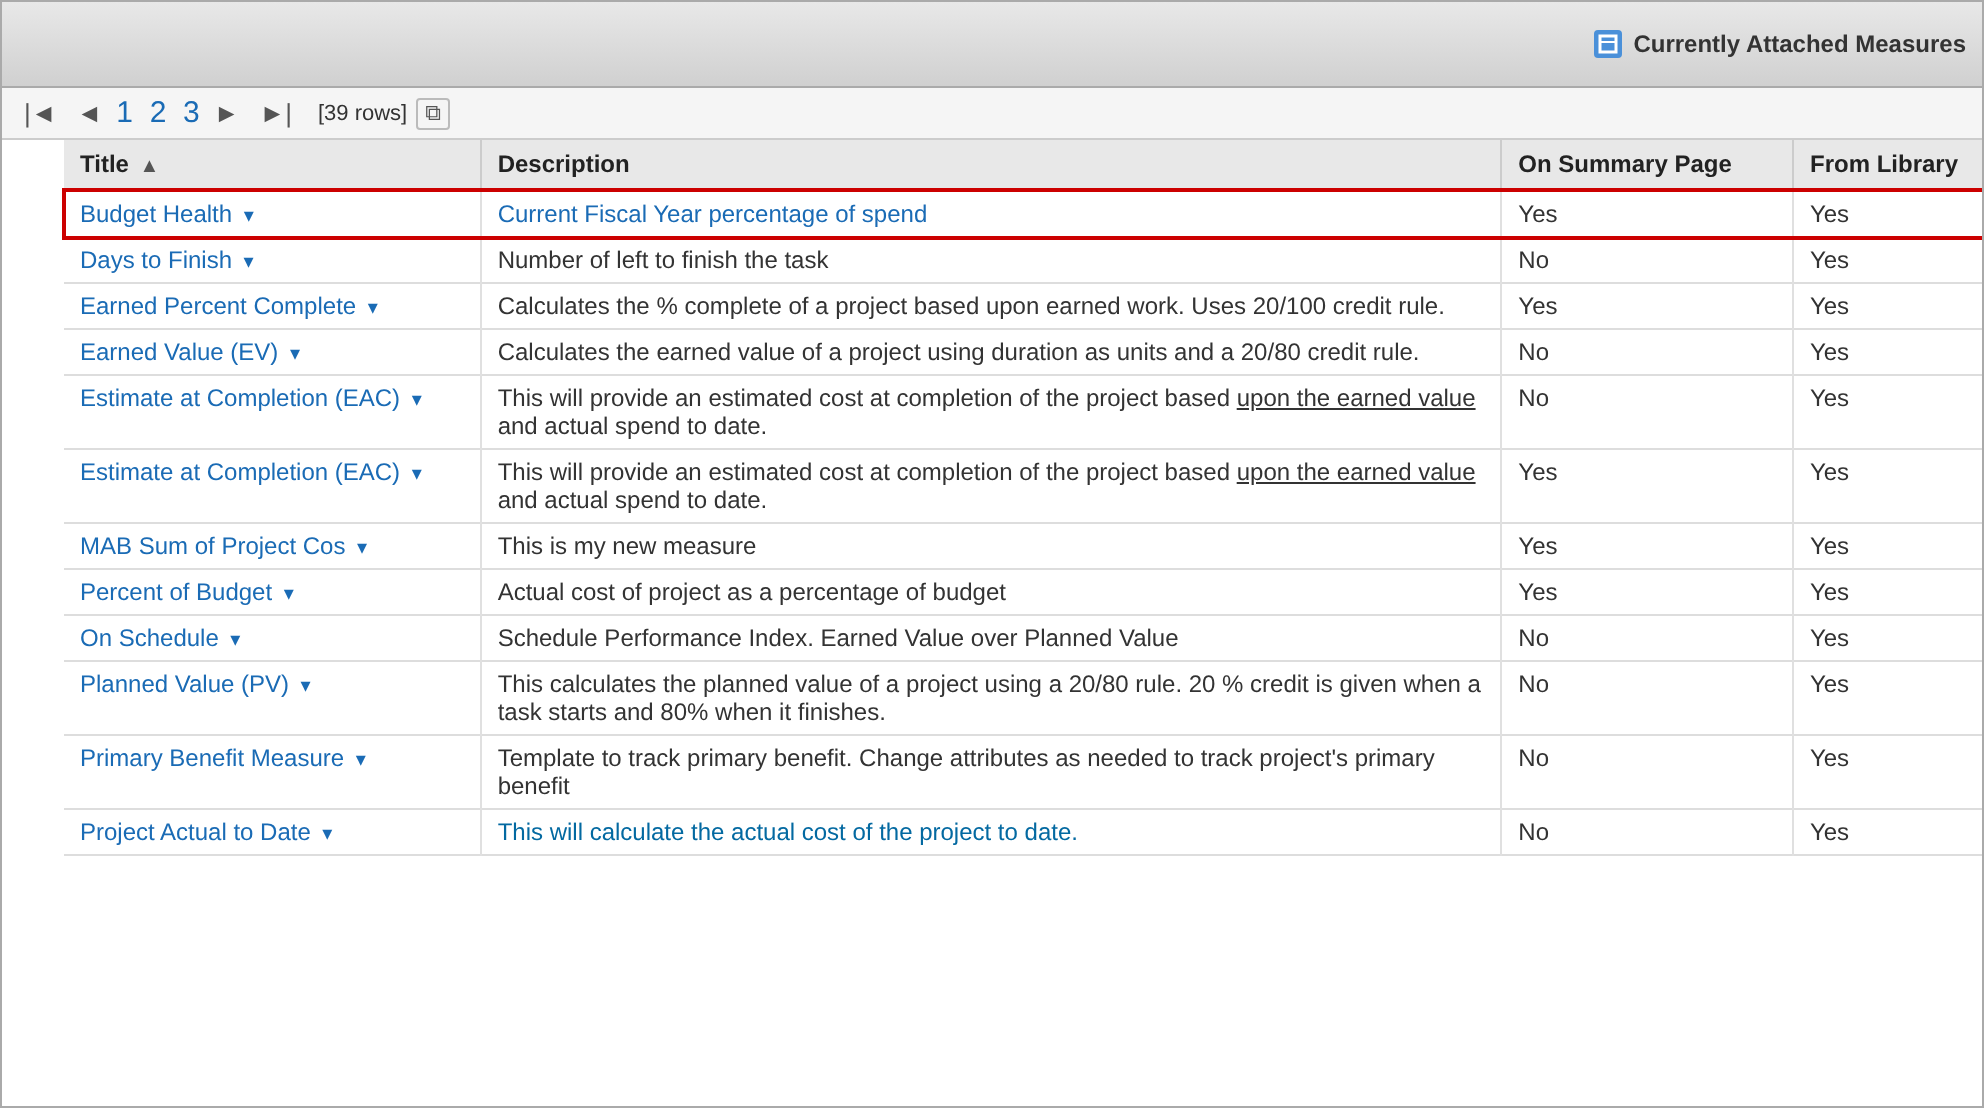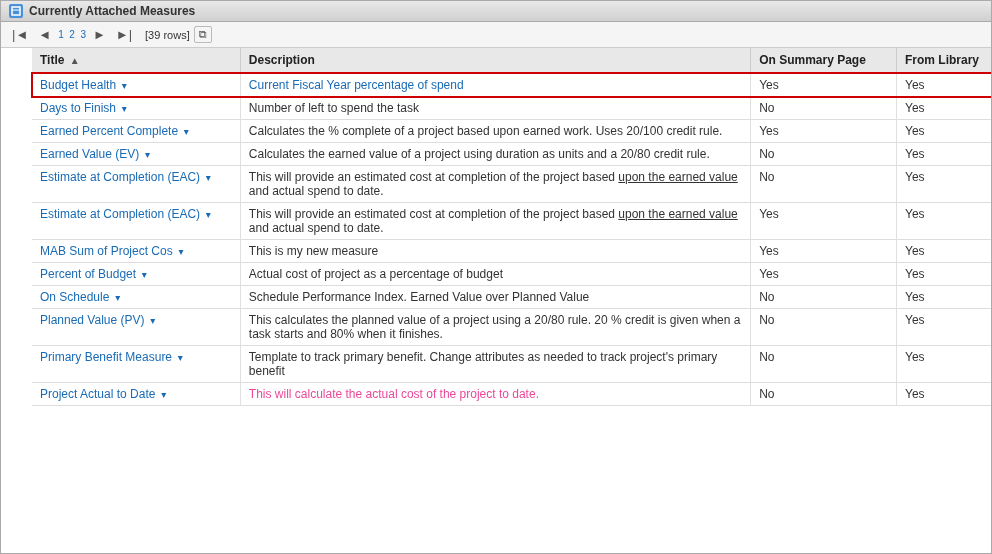--- a/index.html
+++ b/index.html
@@ -10,27 +10,28 @@
       height: 554px;
       background: #fff;
       border: 1px solid #aaa;
       display: flex;
       flex-direction: column;
     }
 
     .title-bar {
       background: linear-gradient(to bottom, #e8e8e8, #d0d0d0);
       border-bottom: 1px solid #aaa;
-      padding: 3px 8px;
+      padding: 14px 8px;
       display: flex;
       align-items: center;
       gap: 6px;
       font-size: 12px;
       font-weight: bold;
       color: #333;
+      justify-content: flex-end;
     }
 
     .title-icon {
       width: 14px;
       height: 14px;
       background: #4a90d9;
       border-radius: 2px;
       display: flex;
       align-items: center;
       justify-content: center;
@@ -163,21 +164,21 @@
         <rect x="1" y="1" width="8" height="8" fill="none" stroke="white" stroke-width="1.5"></rect>
         <line x1="1" y1="4" x2="9" y2="4" stroke="white" stroke-width="1"></line>
       </svg>
     </div>
     <span>Currently Attached Measures</span>
   </div>
 
   <div class="toolbar">
     <button class="toolbar-btn" title="First">|◄</button>
     <button class="toolbar-btn" title="Previous">◄</button>
-    <span style="font-size:10px; color:#1a6bb5; cursor:pointer;">
+    <span style="font-size:15px; color:#1a6bb5; cursor:pointer;">
       <span style="color:#1a6bb5; cursor:pointer;">1</span>&nbsp;
       <span style="color:#1a6bb5; cursor:pointer;">2</span>&nbsp;
       <span style="color:#1a6bb5; cursor:pointer;">3</span>
     </span>
     <button class="toolbar-btn" title="Next">►</button>
     <button class="toolbar-btn" title="Last">►|</button>
     <span class="rows-label">[39 rows]</span>
     <button class="copy-btn" title="Copy">⧉</button>
   </div>
 
@@ -202,21 +203,21 @@
       </thead>
       <tbody id="table-body">
       <tr style="outline: rgb(204, 0, 0) solid 2px; outline-offset: -1px; padding-left: 16px;">
             <td class="title-cell"><span>Budget Health</span><span class="dropdown-arrow"> ▾</span></td>
             <td style="color: rgb(26, 107, 181);">Current Fiscal Year percentage of spend</td>
             <td>Yes</td>
             <td>Yes</td>
           </tr>
           <tr>
             <td class="title-cell"><span>Days to Finish</span><span class="dropdown-arrow"> ▾</span></td>
-            <td style="color: rgb(51, 51, 51);">Number of left to spend the task</td>
+            <td style="color: rgb(51, 51, 51);">Number of left to finish the task</td>
             <td>No</td>
             <td>Yes</td>
           </tr>
           <tr>
             <td class="title-cell"><span>Earned Percent Complete</span><span class="dropdown-arrow"> ▾</span></td>
             <td style="color: rgb(51, 51, 51);">Calculates the % complete of a project based upon earned work. Uses 20/100 credit rule.</td>
             <td>Yes</td>
             <td>Yes</td>
           </tr>
           <tr>
@@ -262,21 +263,21 @@
             <td>Yes</td>
           </tr>
           <tr>
             <td class="title-cell"><span>Primary Benefit Measure</span><span class="dropdown-arrow"> ▾</span></td>
             <td style="color: rgb(51, 51, 51);">Template to track primary benefit. Change attributes as needed to track project's primary benefit</td>
             <td>No</td>
             <td>Yes</td>
           </tr>
           <tr>
             <td class="title-cell"><span>Project Actual to Date</span><span class="dropdown-arrow"> ▾</span></td>
-            <td style="color: #ec4899;">This will calculate the actual cost of the project to date.</td>
+            <td style="color: #0369a1;">This will calculate the actual cost of the project to date.</td>
             <td>No</td>
             <td>Yes</td>
           </tr>
         </tbody>
     </table>
   </div>
 
 
 </div>
 

